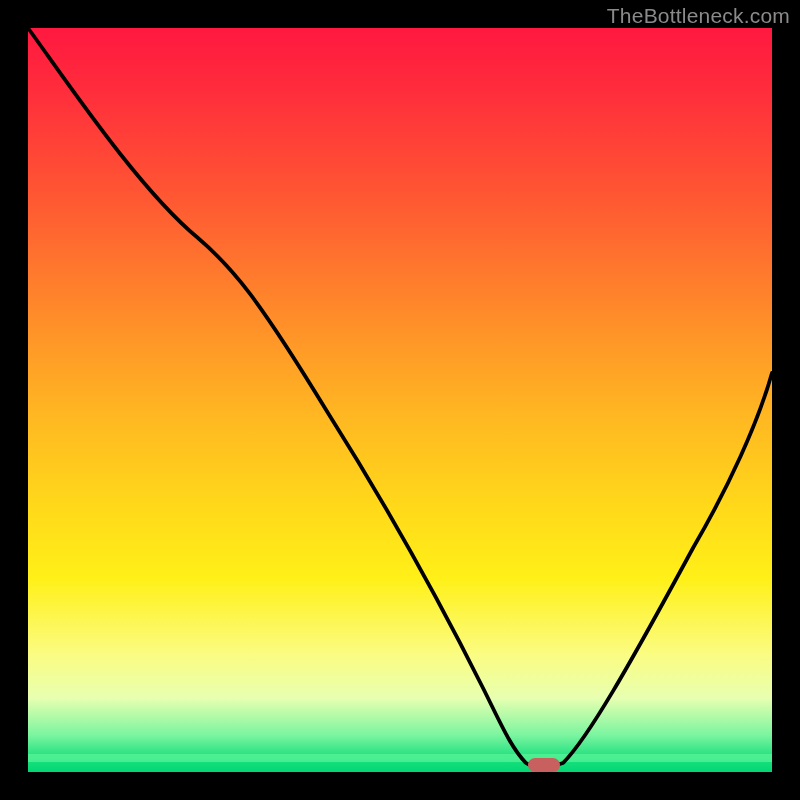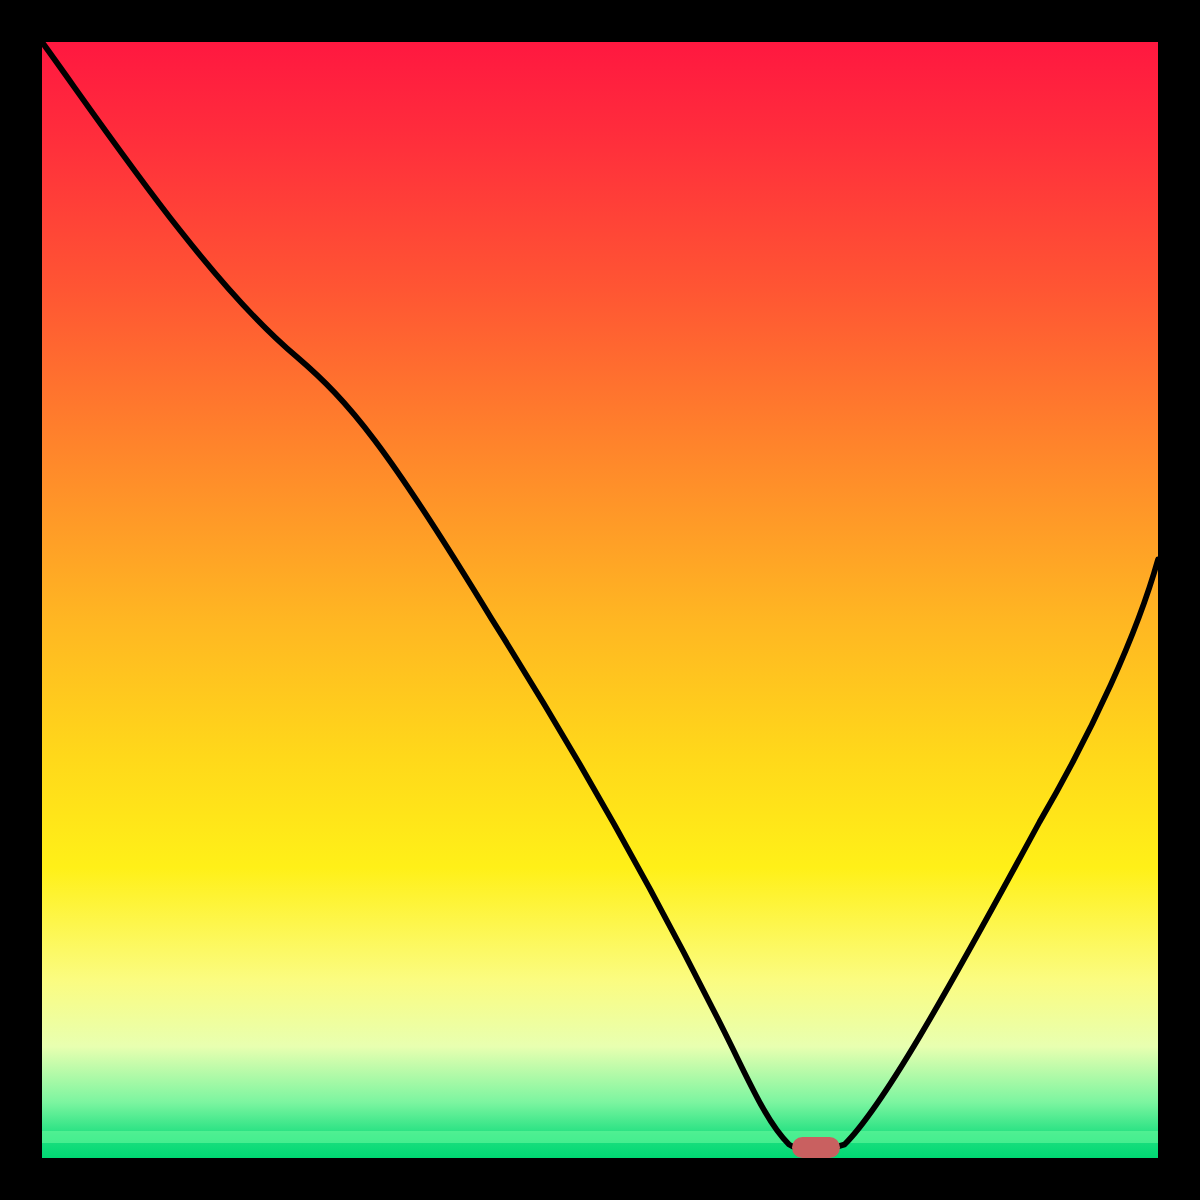--- a/index.html
+++ b/index.html
@@ -82,20 +82,21 @@
     font-weight: 500;
     letter-spacing: 0.2px;
     user-select: none;
   }
 </style>
 </head>
 <body>
 
 <div class="stage">
 
+  <div class="attribution">TheBottleneck.com</div>
 
   <div class="plot-area">
     <div class="gradient-bg"></div>
     <div class="green-band"></div>
 
     <svg class="curve" viewBox="0 0 744 744" preserveAspectRatio="none">
       <path class="curve-path" d="M 0 0
                C 40 55, 110 160, 170 210
                C 205 240, 230 270, 300 385
                C 360 480, 410 570, 455 660

